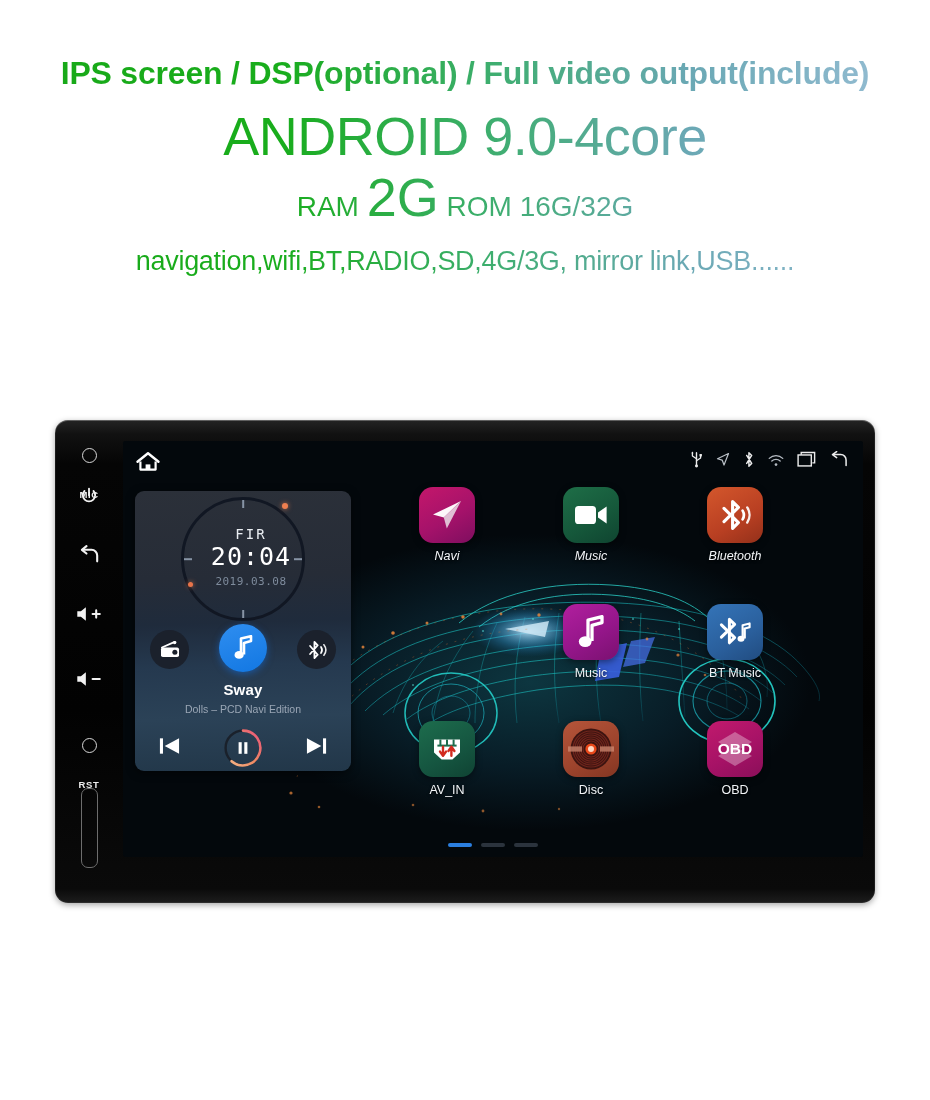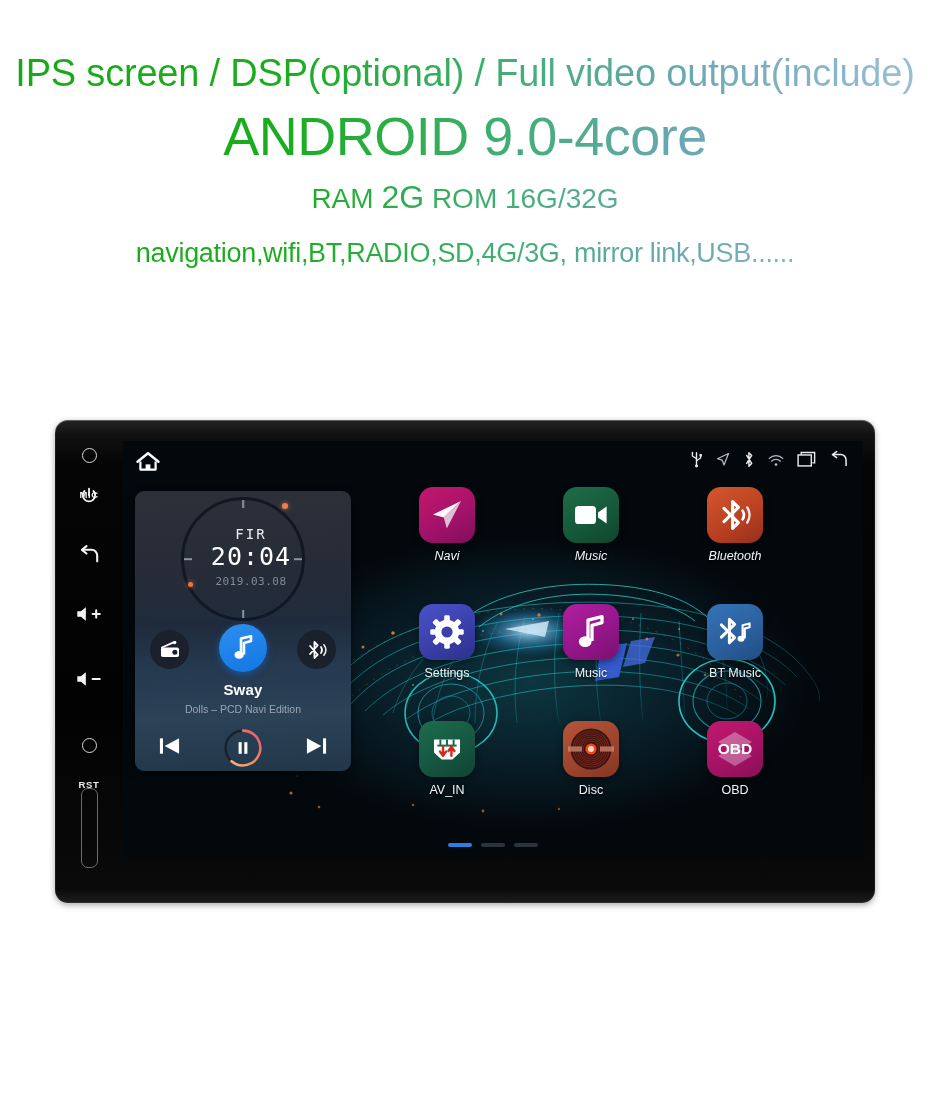--- a/index.html
+++ b/index.html
@@ -20,24 +20,24 @@
   }
   .promo-line{
     display:block;
     white-space:nowrap;
     background-image:linear-gradient(to right,#18a818 0%,#19ad1c 30%,#3cae6c 52%,#6aa8b4 74%,#9cc0d8 100%);
     -webkit-background-clip:text;
     background-clip:text;
     color:transparent;
     -webkit-text-fill-color:transparent;
   }
-  .promo-l1{font-size:38px;line-height:42px;letter-spacing:-0.2px;}
+  .promo-l1{font-size:32px;line-height:42px;letter-spacing:-0.2px;font-weight:bold;}
   .promo-l2{font-size:54px;line-height:72px;font-weight:400;letter-spacing:-0.5px;margin-top:6px;}
   .promo-l3{font-size:28px;line-height:46px;margin-top:2px;}
-  .promo-l3 .big{font-size:32px;}
+  .promo-l3 .big{font-size:54px;}
   .promo-l4{font-size:27px;line-height:42px;margin-top:10px;letter-spacing:-0.3px;}
 
   
   .device-wrap{position:absolute;left:0;top:413px;width:930px;height:490px;}
   .device{
     position:absolute;left:55px;top:7px;
     width:820px;height:483px;
     background:linear-gradient(180deg,#242424 0%,#111111 3%,#050505 9%,#020202 60%,#0a0a0a 97%,#1d1d1d 100%);
     border-radius:13px;
     box-shadow:0 2px 6px rgba(0,0,0,.35), inset 0 1px 0 rgba(255,255,255,.22);
@@ -461,39 +461,20 @@
         <div class="app-ico ic-bt">
           <svg width="34" height="32" viewBox="0 0 34 32">
             <path d="M6 9.4 L20.4 23.6 L14.6 29.4 L14.6 2.6 L20.4 8.4 L6 22.6" stroke="#ffffff" stroke-width="3.1" fill="none" stroke-linejoin="round" stroke-linecap="round"></path>
             <path d="M24.6 11.6 A8.6 8.6 0 0 1 24.6 20.4" stroke="#ffffff" stroke-width="2.7" fill="none" stroke-linecap="round"></path>
             <path d="M29.2 8.4 A13.6 13.6 0 0 1 29.2 23.6" stroke="#ffffff" stroke-width="2.4" fill="none" stroke-linecap="round" opacity=".92"></path>
           </svg>
         </div>
         <div class="app-lbl">Bluetooth</div>
       </div>
 
-      <div class="app c0 r1">
-        <div class="app-ico ic-set">
-          <svg width="34" height="34" viewBox="0 0 34 34">
-            <g fill="#ffffff">
-              <circle cx="17" cy="17" r="12.2"></circle>
-              <rect x="14.2" y="0.3" width="5.6" height="6.4" rx="1.4"></rect>
-              <rect x="14.2" y="27.3" width="5.6" height="6.4" rx="1.4"></rect>
-              <rect x="0.3" y="14.2" width="6.4" height="5.6" rx="1.4"></rect>
-              <rect x="27.3" y="14.2" width="6.4" height="5.6" rx="1.4"></rect>
-              <rect x="3.6" y="4.6" width="5.6" height="6.4" rx="1.4" transform="rotate(-45 6.4 7.8)"></rect>
-              <rect x="24.8" y="4.6" width="5.6" height="6.4" rx="1.4" transform="rotate(45 27.6 7.8)"></rect>
-              <rect x="3.6" y="23" width="5.6" height="6.4" rx="1.4" transform="rotate(45 6.4 26.2)"></rect>
-              <rect x="24.8" y="23" width="5.6" height="6.4" rx="1.4" transform="rotate(-45 27.6 26.2)"></rect>
-            </g>
-            <circle cx="17" cy="17" r="5.6" fill="#3a3faa"></circle>
-          </svg>
-        </div>
-        <div class="app-lbl">Settings</div>
-      </div>
 
       <div class="app c1 r1">
         <div class="app-ico ic-music">
           <svg width="30" height="34" viewBox="0 0 30 34">
             <path d="M12 26 L12 5.2 L26 1.6 L26 7.6 L16 10.4 L16 26" fill="none" stroke="#ffffff" stroke-width="3.3" stroke-linejoin="round"></path>
             <ellipse cx="9.2" cy="26.6" rx="6.4" ry="5.4" fill="#ffffff"></ellipse>
           </svg>
         </div>
         <div class="app-lbl">Music</div>
       </div>

